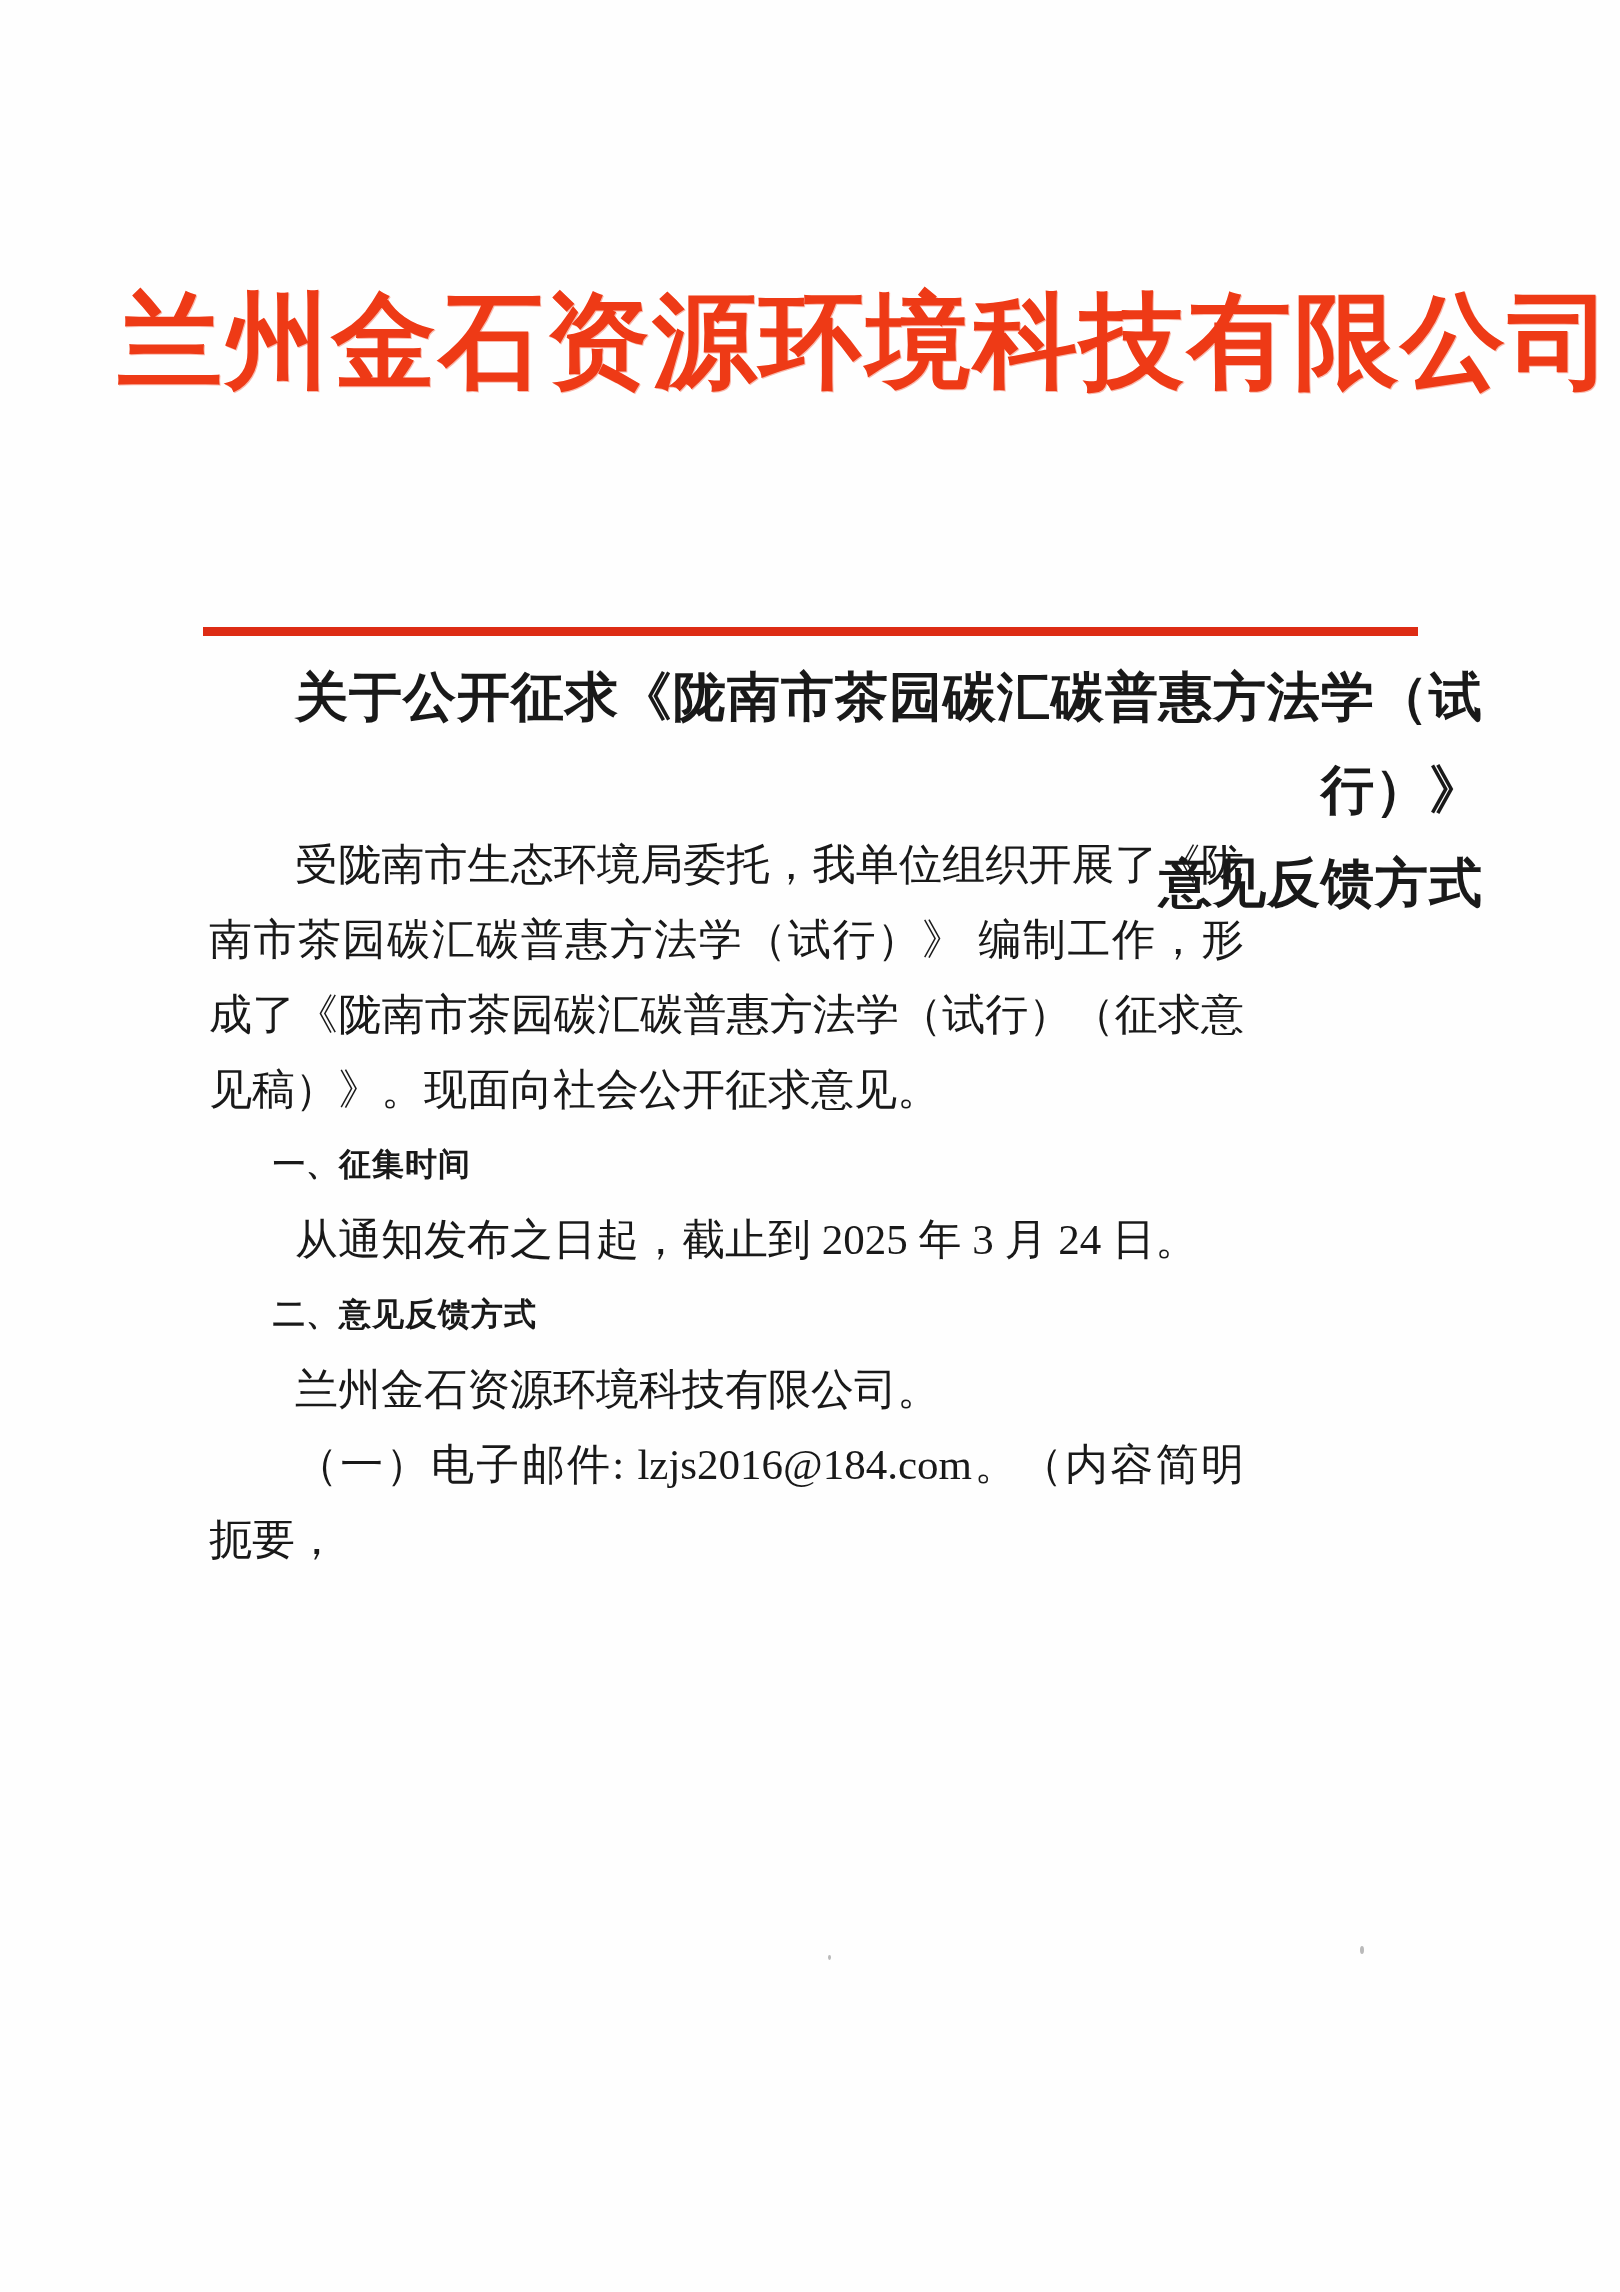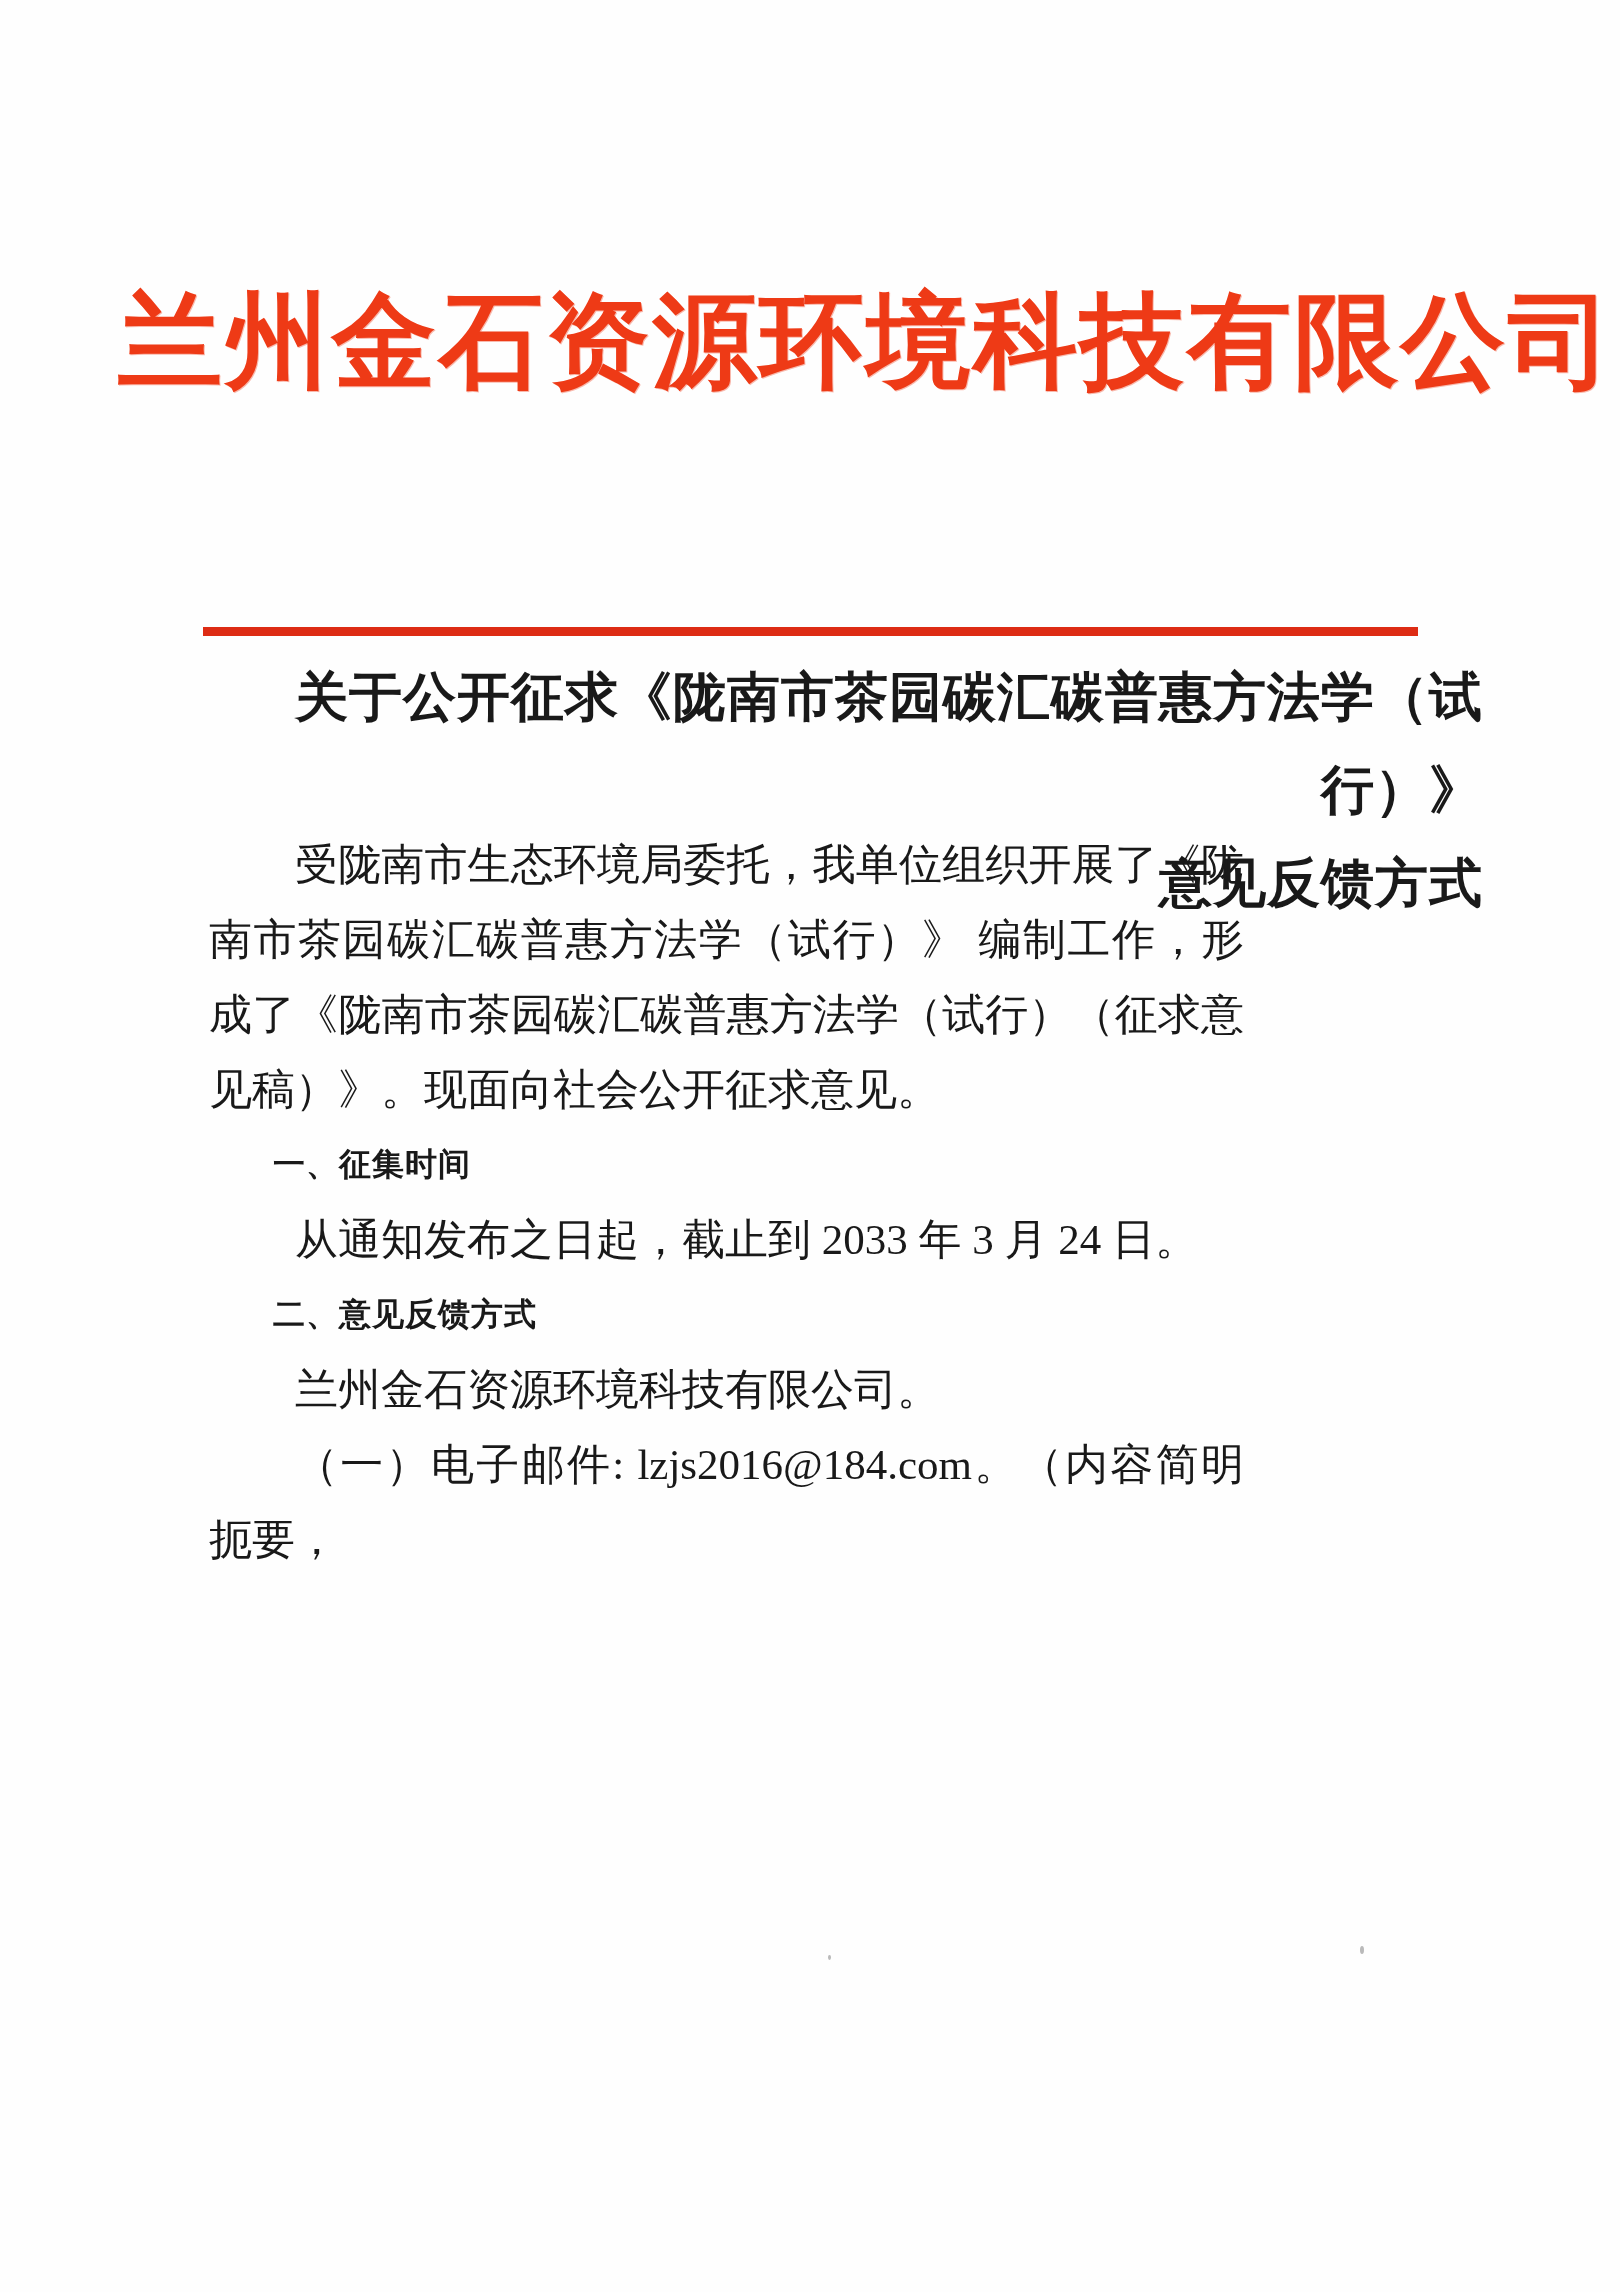--- a/index.html
+++ b/index.html
@@ -99,21 +99,21 @@
 
   <div class="doc-title">
     <span class="t-line">关于公开征求《陇南市茶园碳汇碳普惠方法学（试行）》</span>
     <span class="t-line">意见反馈方式</span>
   </div>
 
   <div class="doc-body">
     <p>受陇南市生态环境局委托，我单位组织开展了《陇南市茶园碳汇碳普惠方法学（试行）》 编制工作，形成了《陇南市茶园碳汇碳普惠方法学（试行）（征求意见稿）》。现面向社会公开征求意见。</p>
 
     <p class="sec-heading">一、征集时间</p>
-    <p>从通知发布之日起，截止到 2033 年 3 月 24 日。</p>
+    <p>从通知发布之日起，截止到 2025 年 3 月 24 日。</p>
 
     <p class="sec-heading">二、意见反馈方式</p>
     <p>兰州金石资源环境科技有限公司。</p>
     <p>（一）电子邮件: lzjs2016@184.com。（内容简明扼要，</p>
   </div>
 
   <span class="speck s1"></span>
   <span class="speck s2"></span>
 
 </div>

